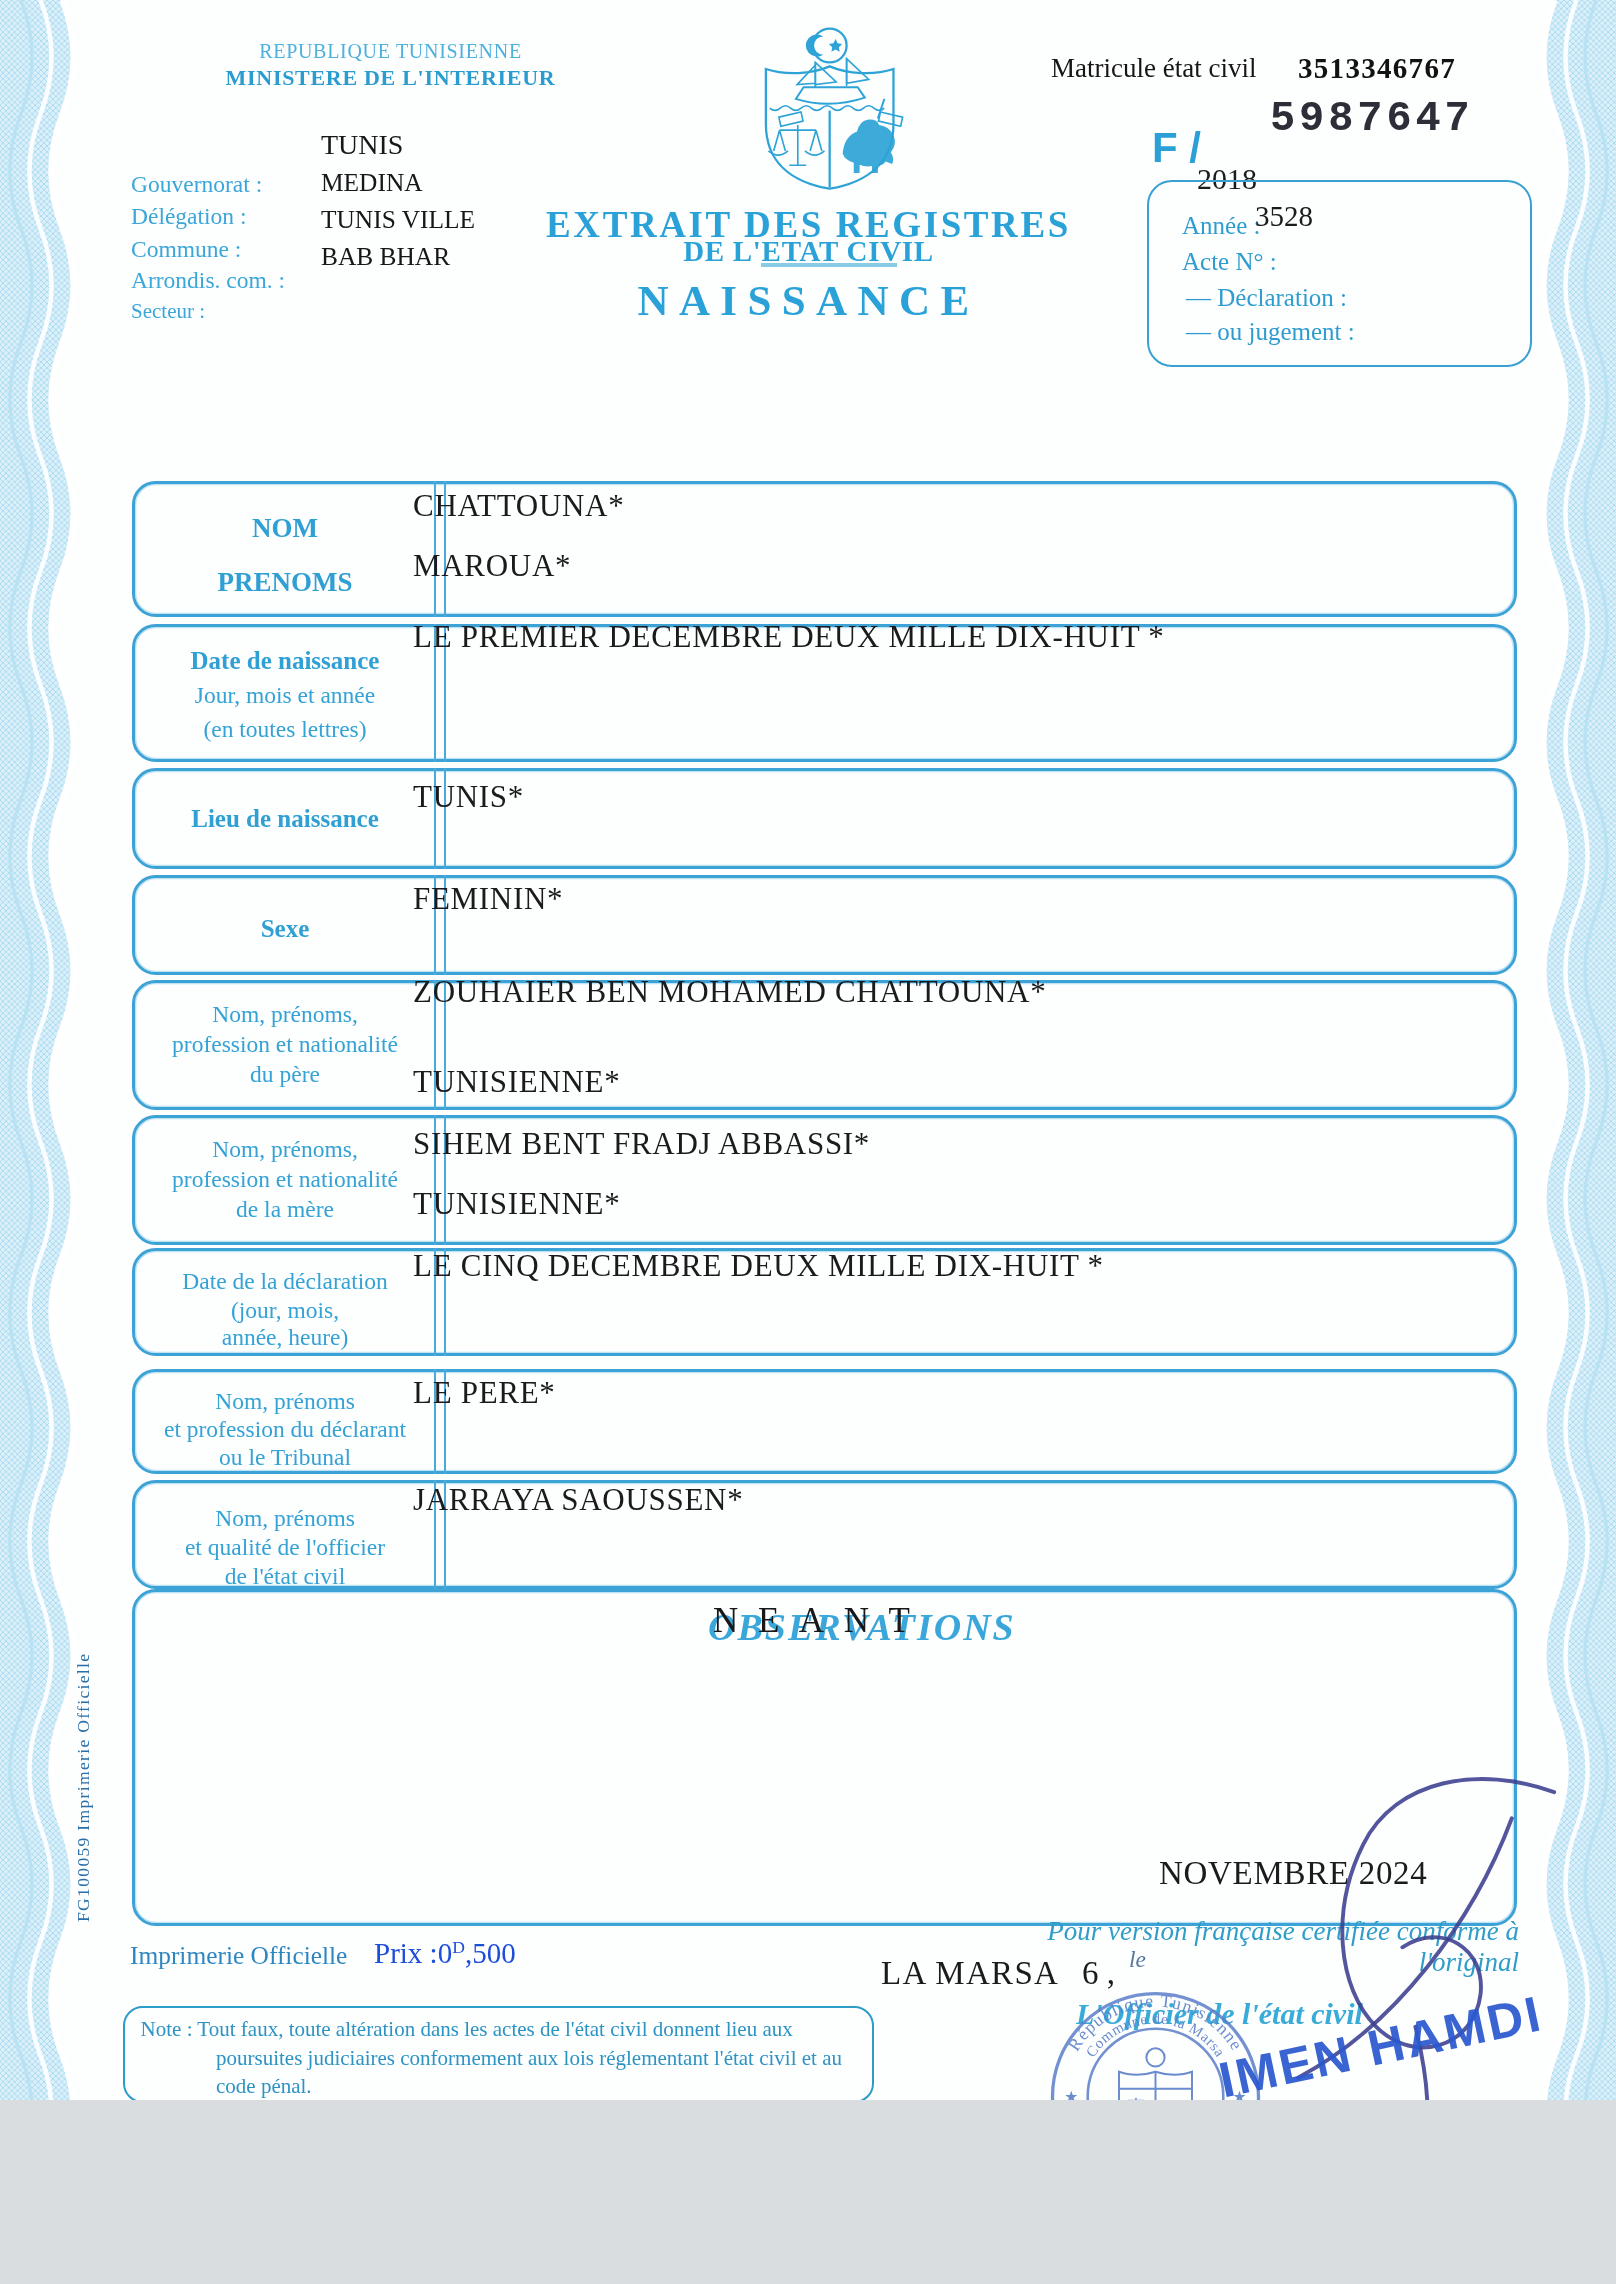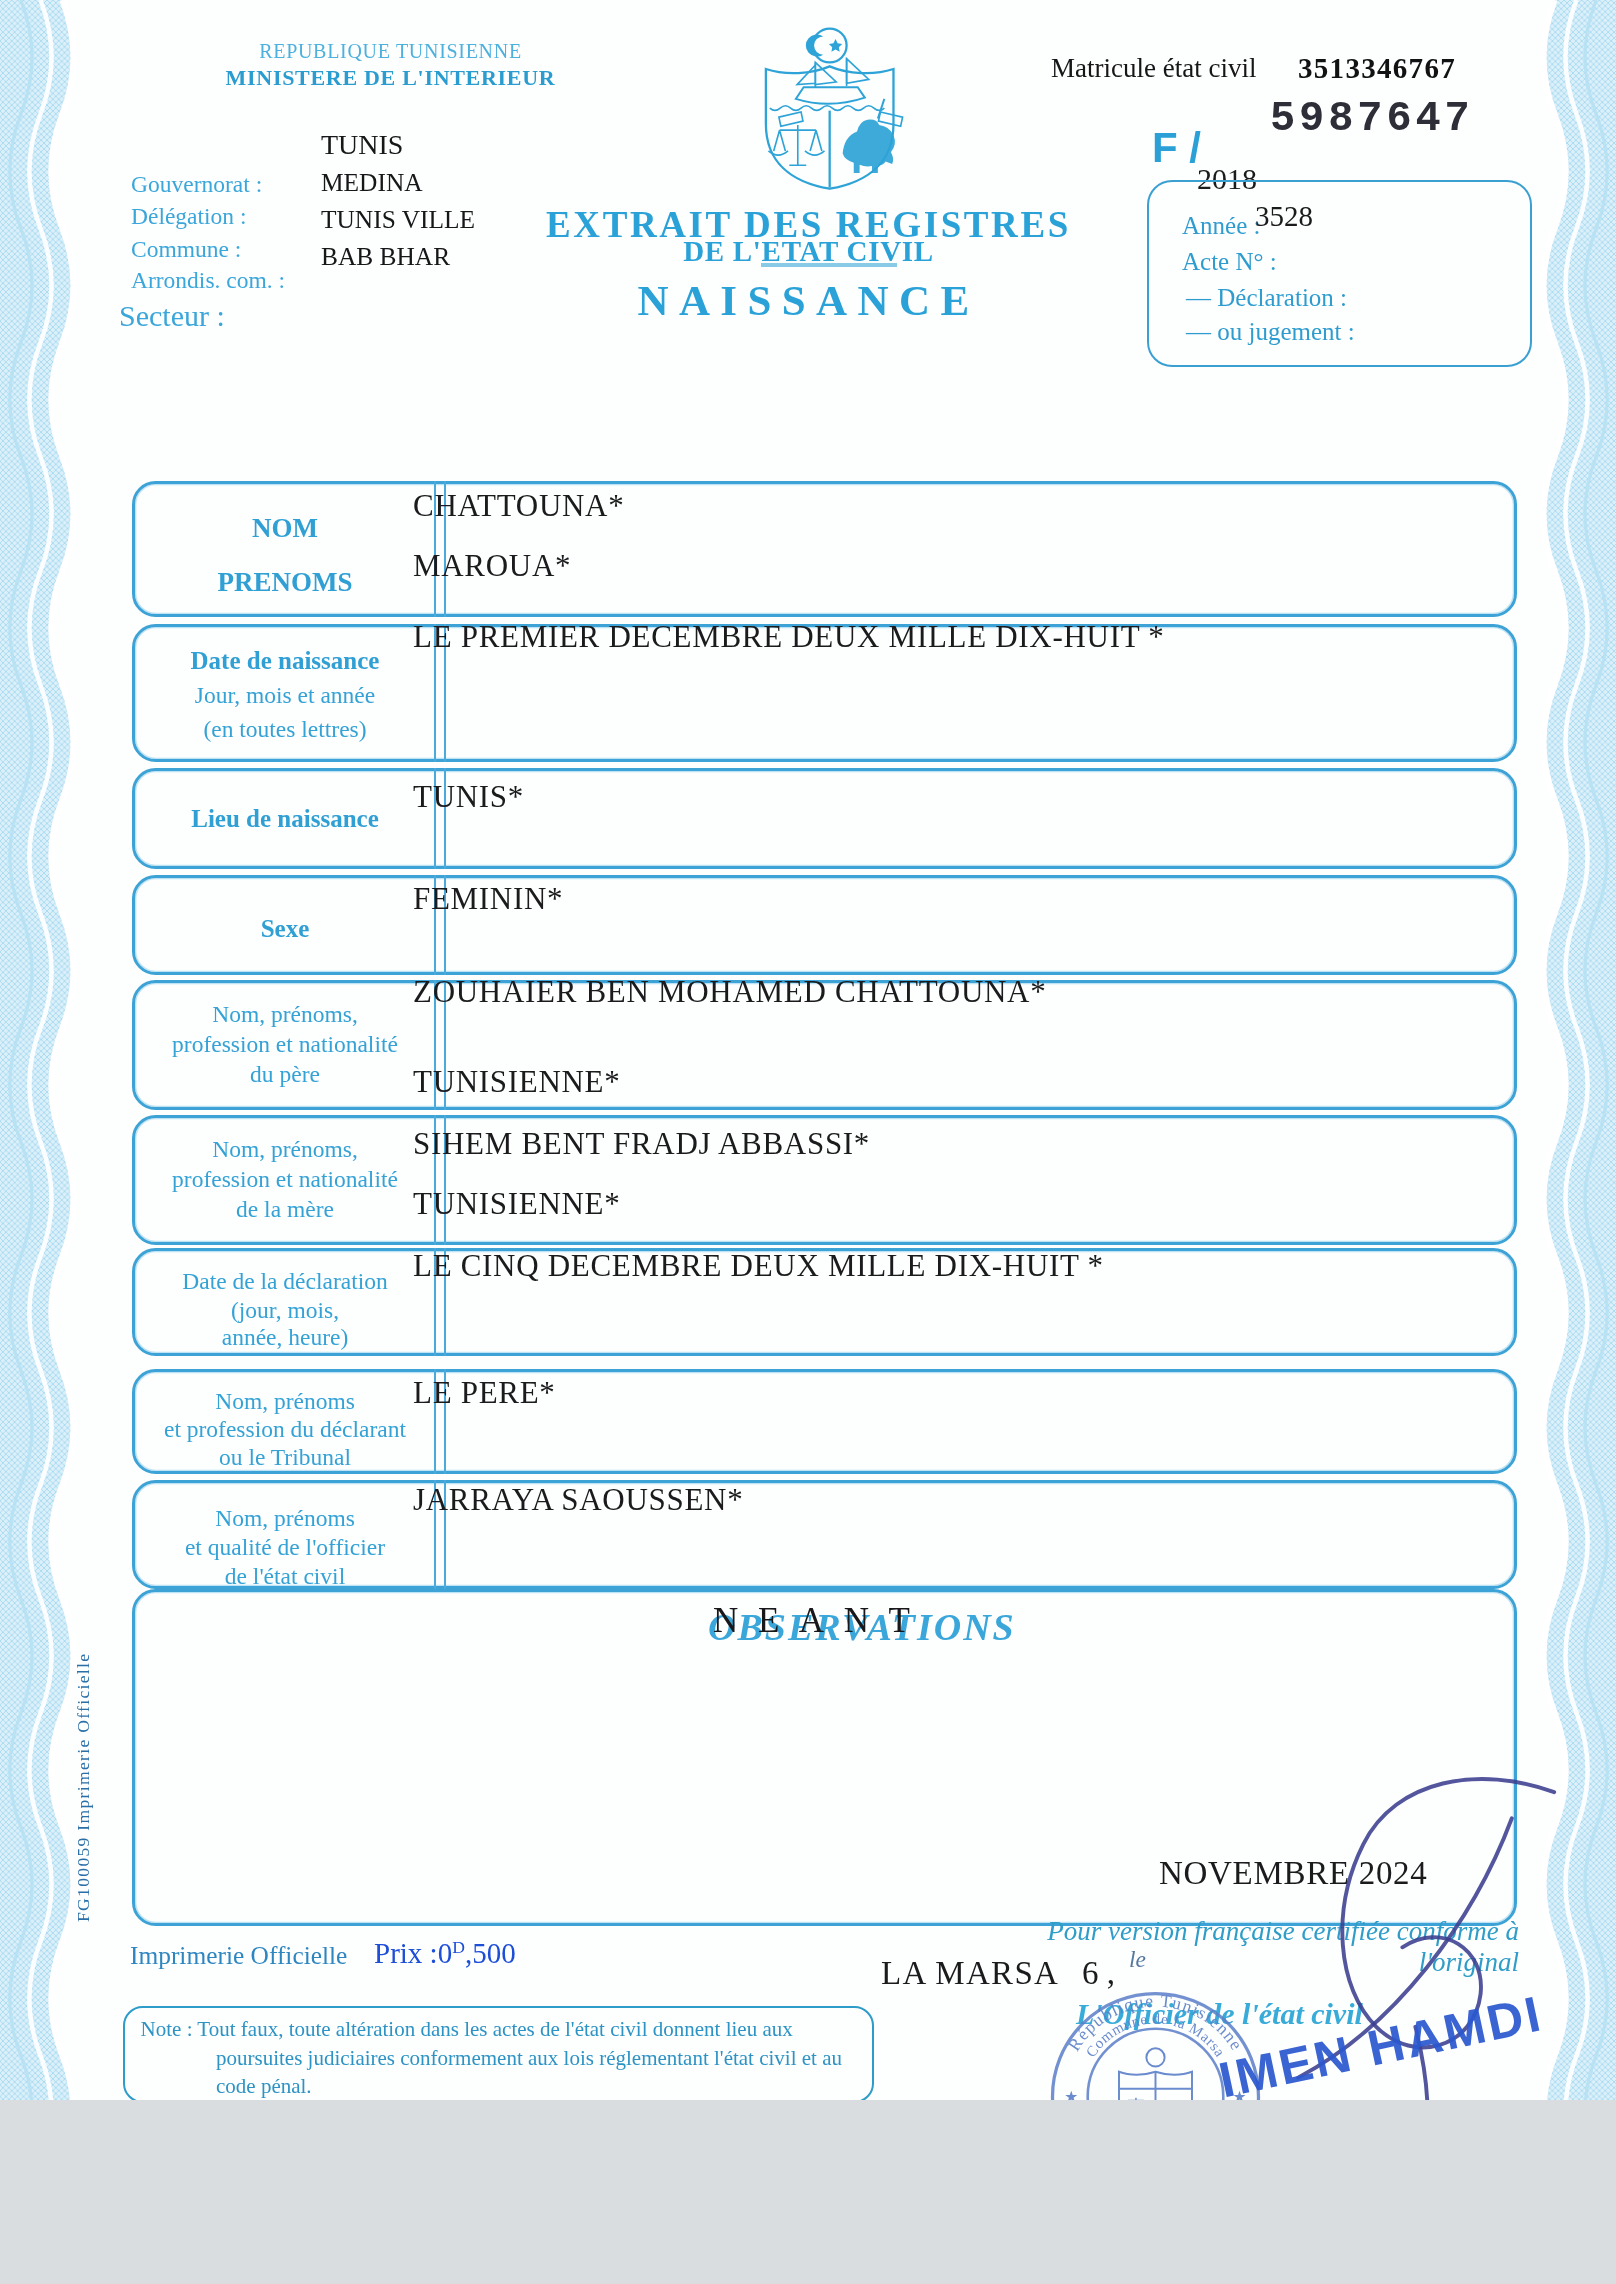--- a/index.html
+++ b/index.html
@@ -54,21 +54,21 @@
     <use href="#wave" x="-64" stroke="#b6e1f3" stroke-width="5" opacity=".9"></use>
   </svg>
 
   <div class="abs" style="left:218px;top:40px;width:345px;text-align:center;font-size:20px;letter-spacing:0.7px;color:#4db0dd;">REPUBLIQUE TUNISIENNE</div>
   <div class="abs" style="left:218px;top:65px;width:345px;text-align:center;font-size:22px;font-weight:700;letter-spacing:0.7px;color:#2b9ccf;">MINISTERE DE L'INTERIEUR</div>
 
   <div class="abs blue" style="left:131px;top:171px;font-size:23.5px;">Gouvernorat :</div>
   <div class="abs blue" style="left:131px;top:203px;font-size:23.5px;">Délégation :</div>
   <div class="abs blue" style="left:131px;top:236px;font-size:23.5px;">Commune :</div>
   <div class="abs blue" style="left:131px;top:267px;font-size:23.5px;">Arrondis. com. :</div>
-  <div class="abs blue" style="left:119px;top:299px;font-size:30px;">Secteur :</div>
+  <div class="abs blue" style="left:131px;top:299px;font-size:21px;">Secteur :</div>
 
   <div class="abs" style="left:321px;top:129px;font-size:28px;color:#17171a;">TUNIS</div>
   <div class="abs" style="left:321px;top:168px;font-size:25.4px;color:#17171a;">MEDINA</div>
   <div class="abs" style="left:321px;top:205px;font-size:25.4px;color:#17171a;">TUNIS VILLE</div>
   <div class="abs" style="left:321px;top:242px;font-size:25.4px;color:#17171a;">BAB BHAR</div>
 
   <svg class="abs" style="left:750px;top:26px;" width="160" height="166" viewBox="0 0 245 255">
     <g stroke="#2da3d7" stroke-width="3.5" fill="none">
       <circle cx="122" cy="30" r="26"></circle>
       <path d="M112,16 a17,17 0 1 0 0,28 a13.5,13.5 0 1 1 0,-28" fill="#2da3d7" stroke="none"></path>

